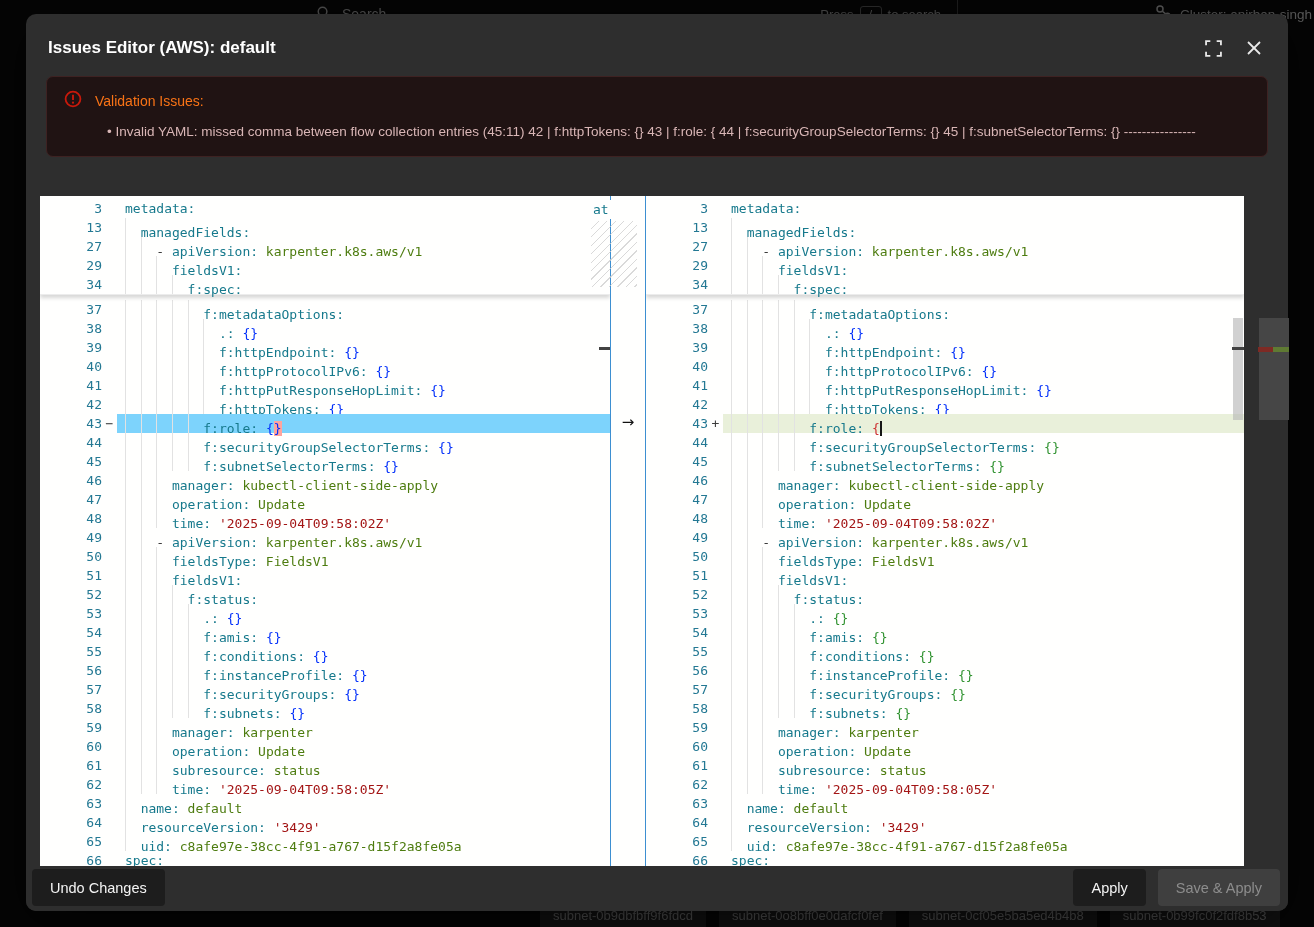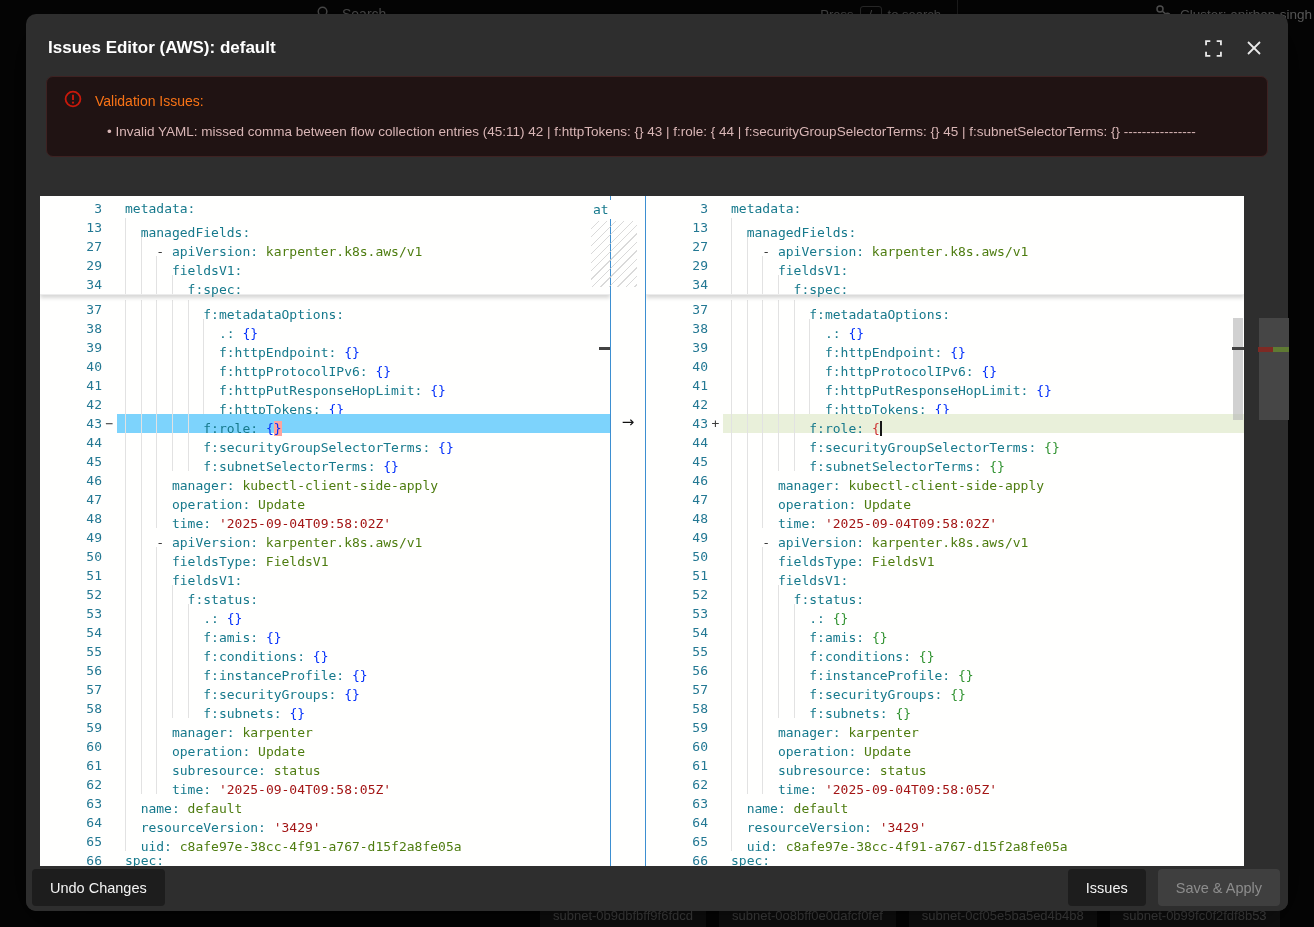--- a/index.html
+++ b/index.html
@@ -255,16 +255,16 @@
   </div>
   <div class="diff-ruler">
     <div class="dr-slider"></div>
     <div class="dr-red"></div>
     <div class="dr-green"></div>
   </div>
 
   <div class="m-footer">
     <button class="btn btn-dark">Undo Changes</button>
     <div class="f-spacer"></div>
-    <button class="btn btn-dark">Issues</button>
+    <button class="btn btn-dark">Apply</button>
     <button class="btn btn-disabled">Save &amp; Apply</button>
   </div>
 </div>
 
 </body></html>

